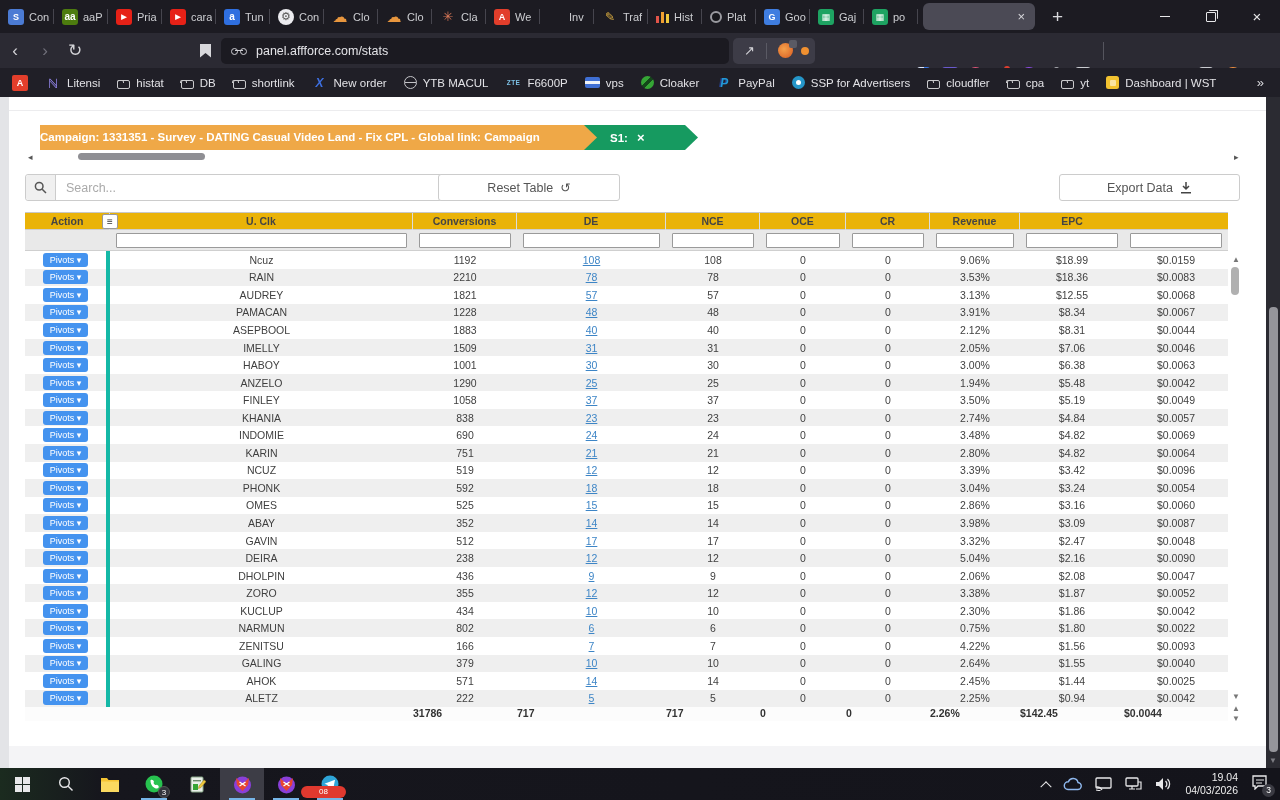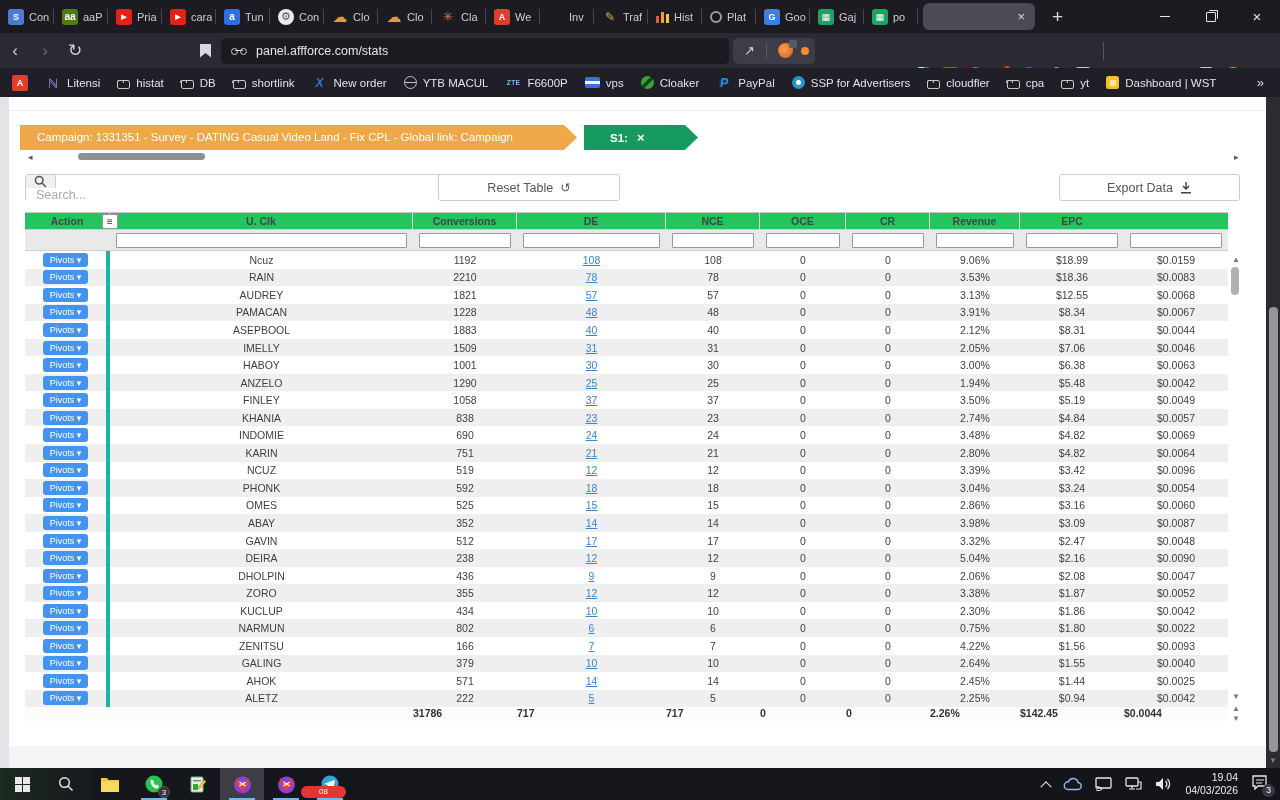--- a/index.html
+++ b/index.html
@@ -110,45 +110,45 @@
   .bk-ssp{width:13px;height:13px;border-radius:50%;background:#2596c9;}
   .bk-ssp::after{content:'';position:absolute;left:4px;top:4px;width:5px;height:5px;background:#fff;border-radius:50%;}
   .bk-dashboard-yellow{width:13px;height:13px;border-radius:2.5px;background:#f2c230;}
   .bk-dashboard-yellow::after{content:'';position:absolute;inset:3.5px;background:rgba(255,255,255,.55);border-radius:1px;}
   #bm-overflow { position:absolute; right:16px; color:#d8d8dc; font-size:13px; }
 
   
   #page { position:absolute; top:97px; left:0; width:1280px; height:671px; background:#fff; }
   #gutter { position:absolute; left:0; top:0; width:9px; height:100%; background:#e3e4e7; }
   #hairline { position:absolute; top:13px; left:9px; right:14px; height:1px; background:#ececee; }
-  #tag-orange { position:absolute; left:20px; top:28px; width:557px; height:25px; background:#efa847;
-    color:#fff; font-size:11.5px; font-weight:400; line-height:25px; padding-left:17px; z-index:2;
+  #tag-orange { position:absolute; left:40px; top:28px; width:557px; height:25px; background:#efa847;
+    color:#fff; font-size:11.5px; font-weight:700; line-height:25px; z-index:2;
     clip-path:polygon(0 0,calc(100% - 13px) 0,100% 50%,calc(100% - 13px) 100%,0 100%); }
   #tag-green { position:absolute; left:584px; top:28px; width:114px; height:25px; background:#169a60;
     color:#fff; font-size:11.5px; font-weight:600; line-height:25px; padding-left:26px; z-index:1;
     clip-path:polygon(0 0,calc(100% - 13px) 0,100% 50%,calc(100% - 13px) 100%,0 100%); }
   #tag-green .x { font-weight:bold; margin-left:9px; font-size:13px; }
   .hsa { position:absolute; top:55px; color:#555; font-size:9px; }
   #hthumb { position:absolute; left:78px; top:56px; width:127px; height:7px; border-radius:4px; background:#8f8f94; }
   #searchbox { position:absolute; left:25px; top:77px; width:450px; height:27px; border:1px solid #ccc;
-    border-radius:3px; display:flex; background:#fff;flex-direction:column; }
+    border-radius:3px; display:flex; background:#fff; }
   #searchbox .iconcell { width:30px; background:#f0f0f0; border-right:1px solid #ccc;
     display:flex; align-items:center; justify-content:center; border-radius:3px 0 0 3px; }
   #search-input { border:none; outline:none; flex:1; font-size:12.5px; padding:0 10px;
     font-family:"Liberation Sans",sans-serif; color:#333; }
   #search-input::placeholder { color:#aaa; }
   .btn { position:absolute; top:77px; height:27px; border:1px solid #ccc; border-radius:3px;
     background:#fff; color:#555; font-size:12.5px; display:flex; align-items:center; justify-content:center; gap:7px; }
   #reset-btn { left:438px; width:182px; }
   #export-btn { left:1059px; width:181px; }
 
   
   #table { position:absolute; left:25px; top:115px; width:1203px; }
   .grid { display:grid; grid-template-columns:85px 303px 104px 149px 94px 86px 84px 90px 104px 104px; }
-  #thead { height:18px; background:#22c55e; border-top:1px solid #c8c8c8; border-bottom:1px solid #cfcfcf; }
+  #thead { height:18px; background:#eab308; border-top:1px solid #c8c8c8; border-bottom:1px solid #cfcfcf; }
   .th { font-size:10.5px; font-weight:bold; color:#444; text-align:center; line-height:17px;
     border-right:1px solid #dcdcdc; position:relative; }
   .th:last-child { border-right:none; }
   .colmenu { position:absolute; right:-9px; top:1px; width:16px; height:15px; background:#fff;
     border:1px solid #999; border-radius:2px; font-size:10px; line-height:13px; color:#333; z-index:3; font-weight:normal; }
   #tfilter { height:21px; background:#e9e9e9; border-bottom:1px solid #cfcfcf; align-items:center; }
   .tf { text-align:center; }
   .finput { width:calc(100% - 12px); height:15px; border:1px solid #9a9a9a; border-radius:1px; margin:0 6px; }
   .trow { height:17.55px; align-items:center; font-size:10.5px; color:#3f3f3f; text-align:center; }
   .trow:nth-child(even) { background:#efefef; }

